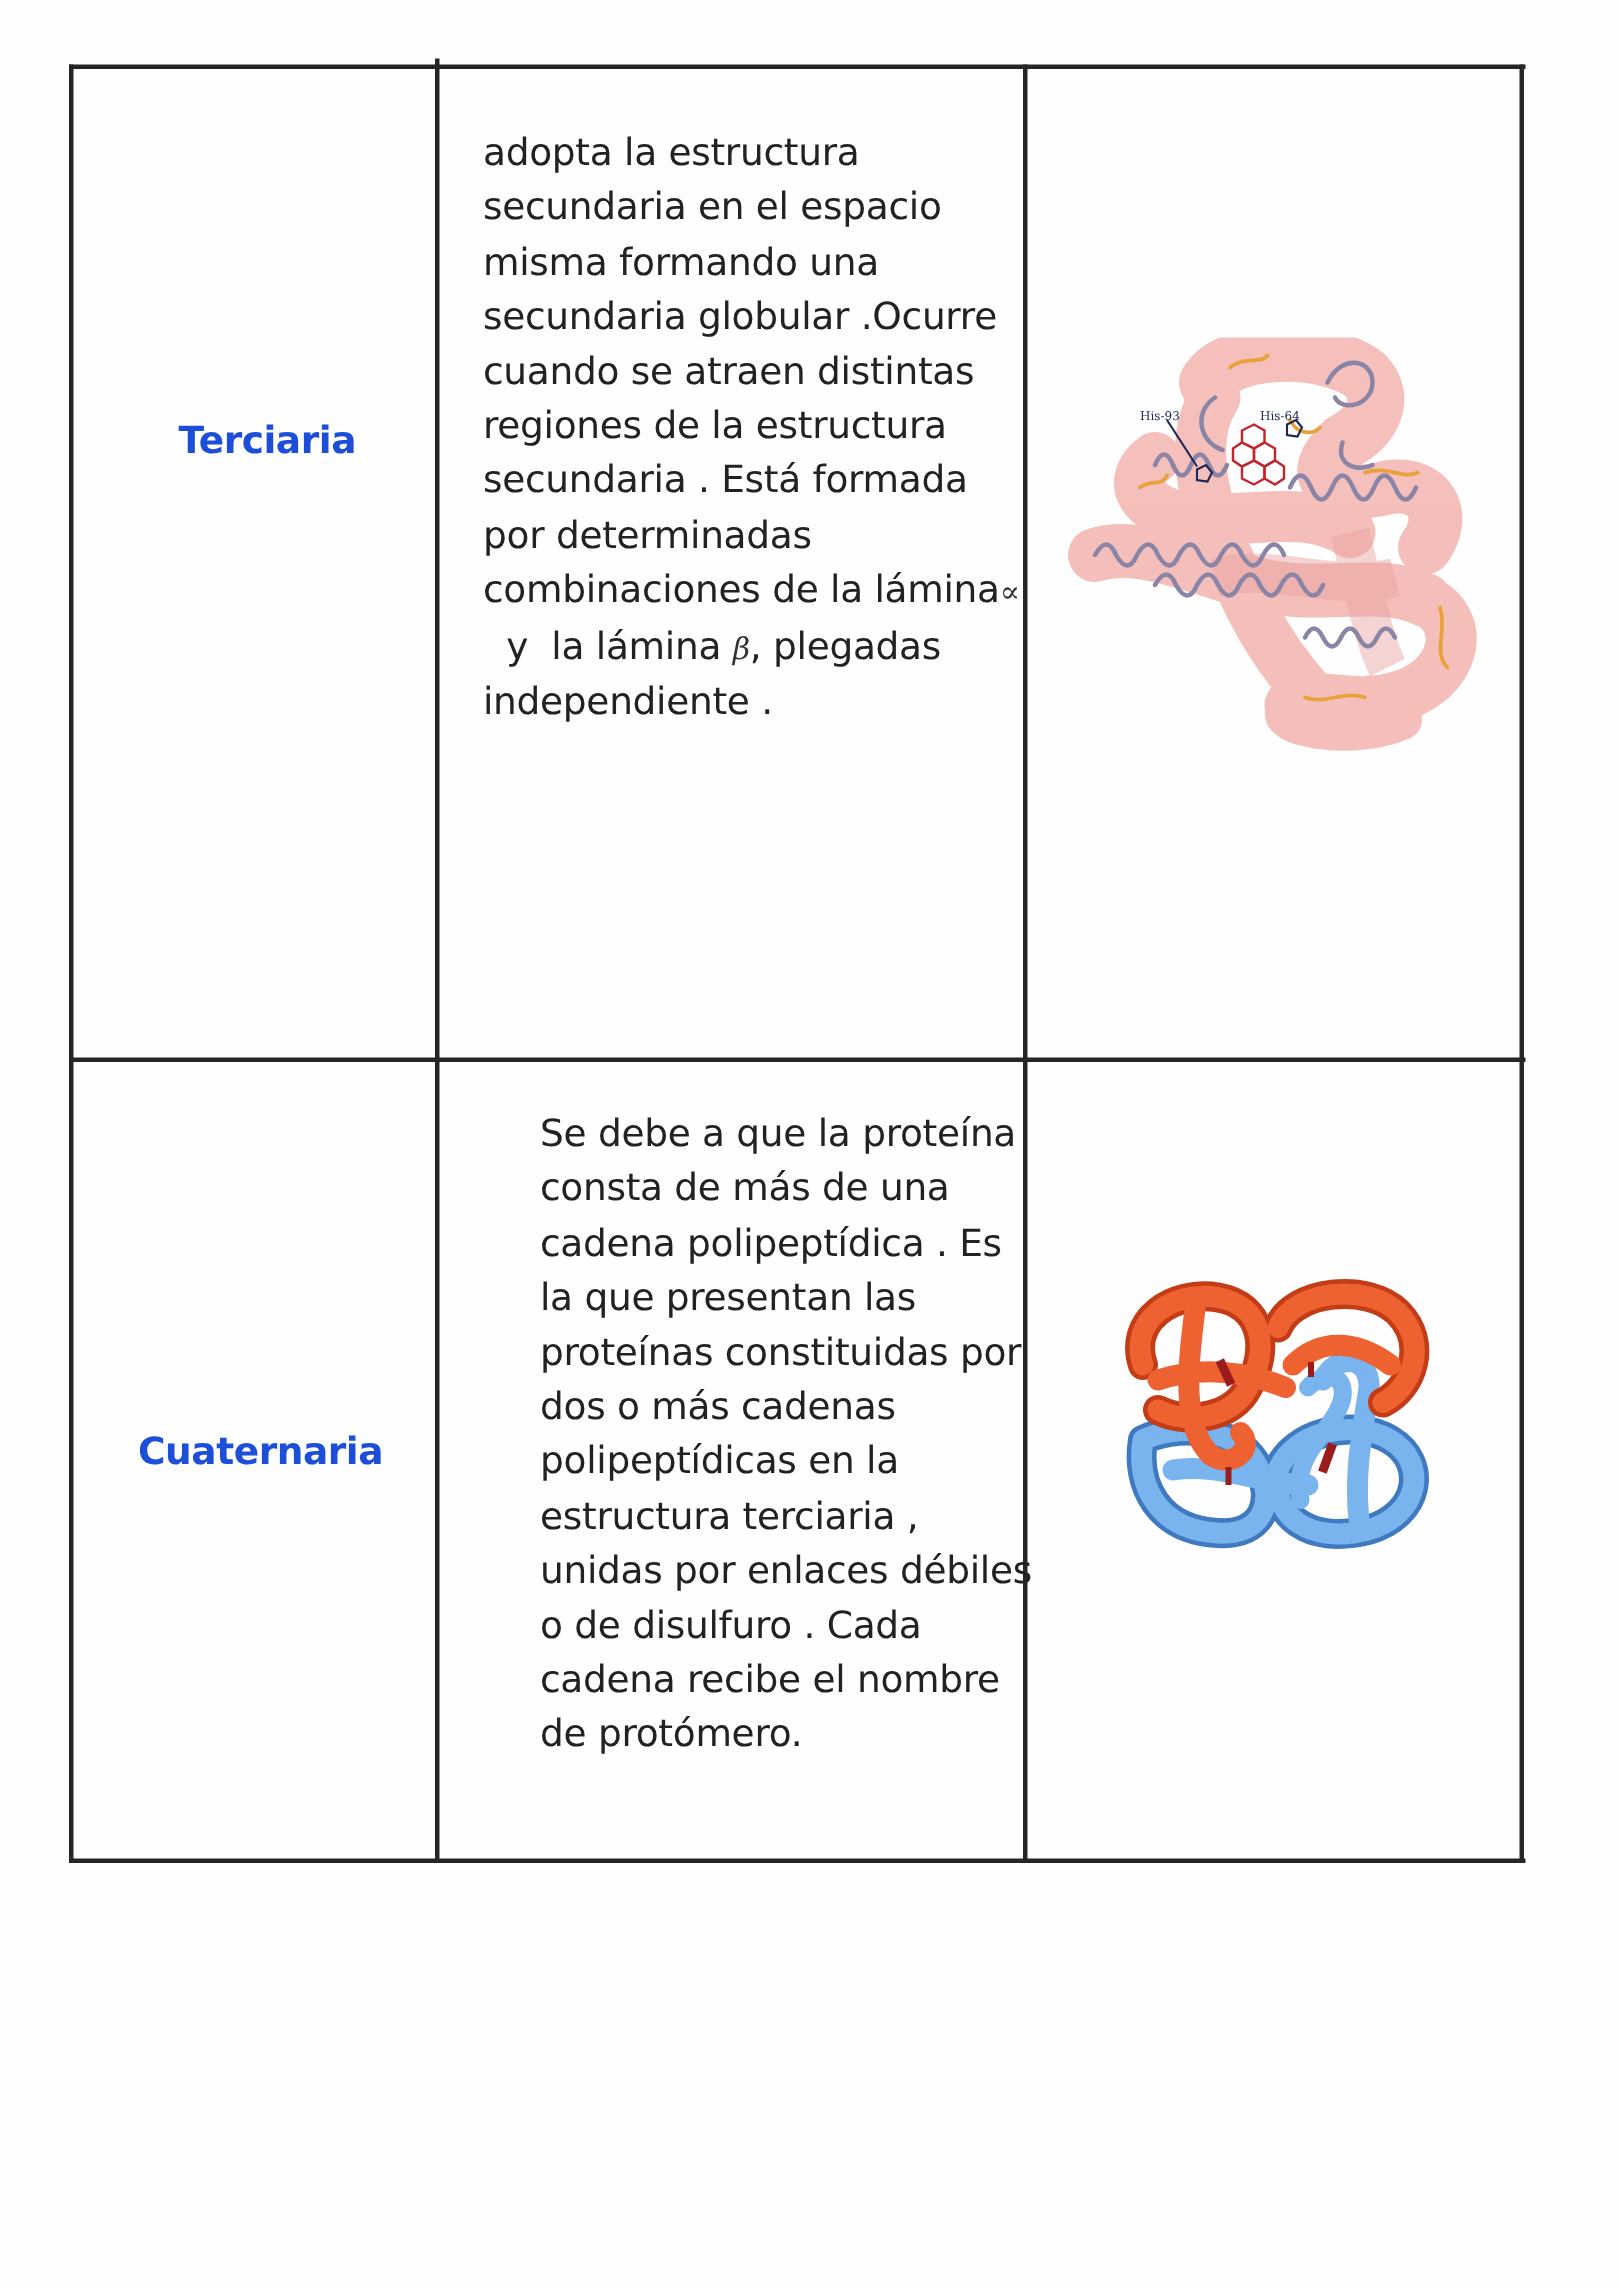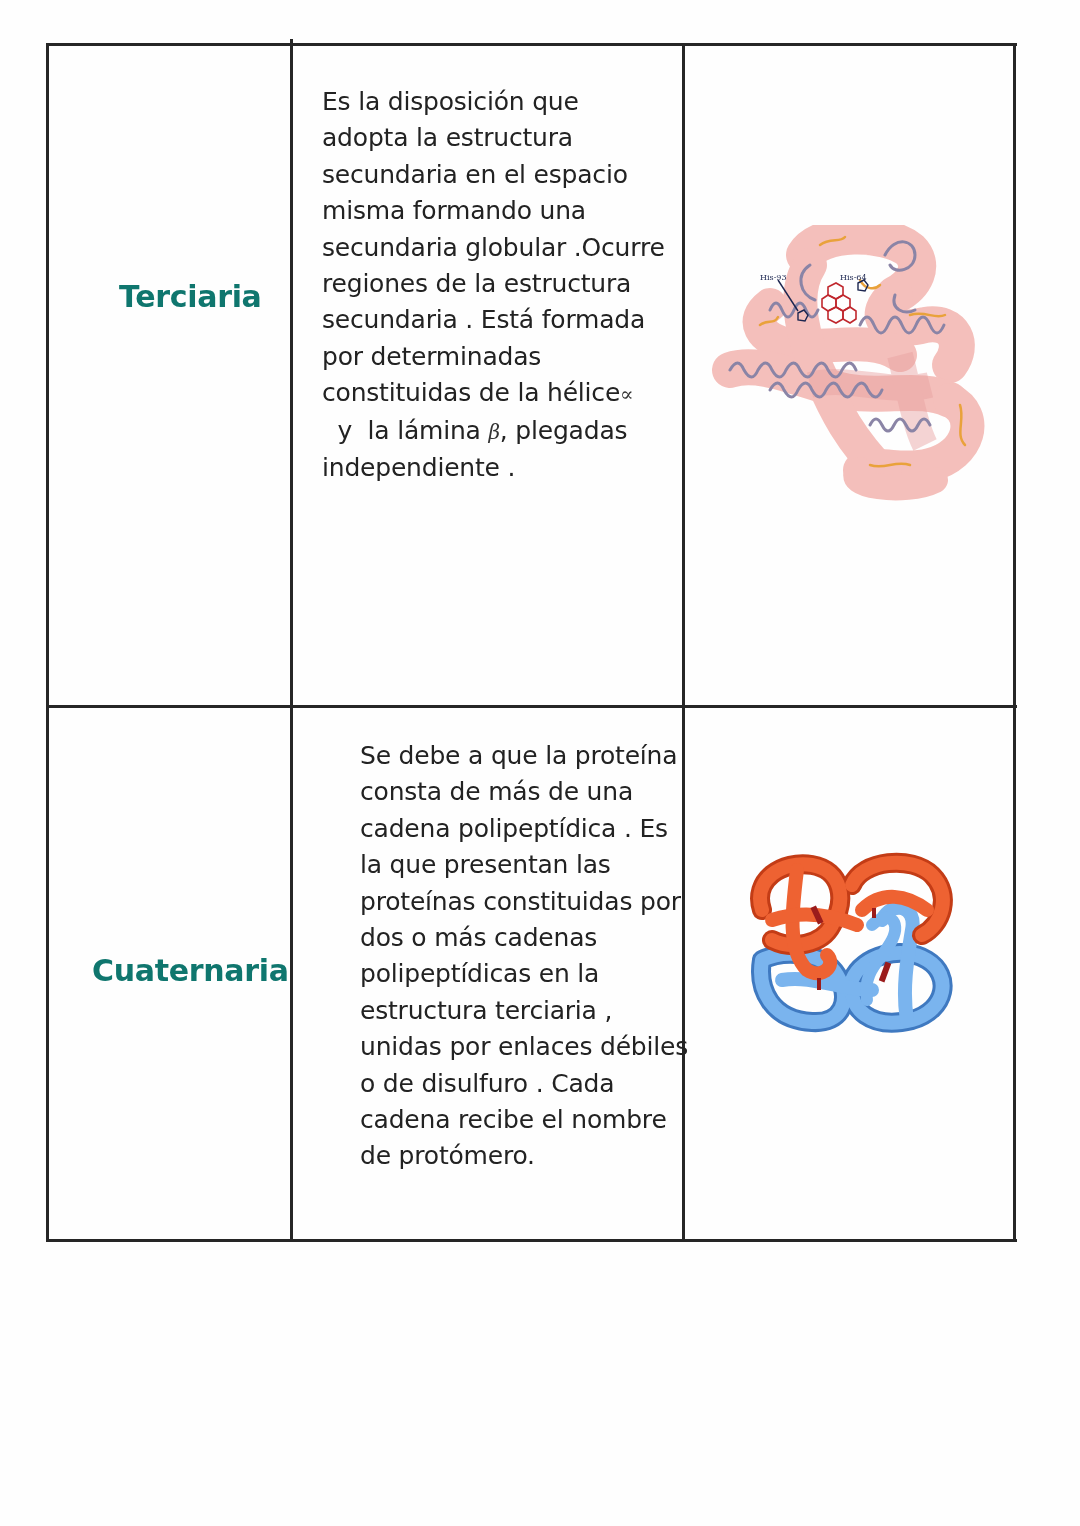--- a/index.html
+++ b/index.html
@@ -25,22 +25,22 @@
     .hline, .vline {
       position: absolute;
       background: #262626;
     }
     .hline { height: 3px; }
     .vline { width: 3px; }
 
     .cell-label {
       position: absolute;
       font-weight: bold;
-      font-size: 30px;
-      color: #0f766e;
+      font-size: 25px;
+      color: #1d4ed8;
       letter-spacing: -0.3px;
       white-space: nowrap;
     }
     .desc {
       position: absolute;
       font-size: 25px;
       line-height: 36.4px;
       color: #222222;
       letter-spacing: -0.2px;
     }
@@ -68,29 +68,29 @@
   <div class="hline" style="left:46px; top:705px; width:971px;"></div>
   <div class="hline" style="left:46px; top:1239px; width:971px;"></div>
   <div class="vline" style="left:46px; top:43px; height:1199px;"></div>
   <div class="vline" style="left:290px; top:39px; height:1203px;"></div>
   <div class="vline" style="left:682px; top:43px; height:1199px;"></div>
   <div class="vline" style="left:1013px; top:43px; height:1199px;"></div>
 
   <div class="cell-label" style="left:119px; top:279px;">Terciaria</div>
 
   <div class="desc" style="left:322px; top:84px;">
-    <span class="line">Es la disposición que</span>
     <span class="line">adopta la estructura</span>
     <span class="line">secundaria en el espacio</span>
     <span class="line">misma formando una</span>
     <span class="line">secundaria globular .Ocurre</span>
+    <span class="line">cuando se atraen distintas</span>
     <span class="line">regiones de la estructura</span>
     <span class="line">secundaria . Está formada</span>
     <span class="line">por determinadas</span>
-    <span class="line"><span>constituidas de la hélice</span><span class="greek">∝</span></span>
+    <span class="line"><span>combinaciones de la lámina</span><span class="greek">∝</span></span>
     <span class="line"><span>  y  la lámina </span><span class="greek">β</span><span>, plegadas</span></span>
     <span class="line">independiente .</span>
   </div>
 
   <div class="figure" style="left:710px; top:225px;">
     <svg width="285" height="280" viewBox="0 0 285 280">
       <g fill="none" stroke="#f4b9b4" stroke-linecap="round" stroke-linejoin="round" opacity="0.9">
         <path d="M95 30 C 110 5, 175 5, 200 25 C 215 40, 205 60, 185 70" stroke-width="38"></path>
         <path d="M185 70 C 160 90, 175 110, 215 100 C 245 95, 255 120, 240 140" stroke-width="36"></path>
         <path d="M60 80 C 40 95, 50 115, 80 120 C 120 125, 160 110, 190 130" stroke-width="34"></path>

